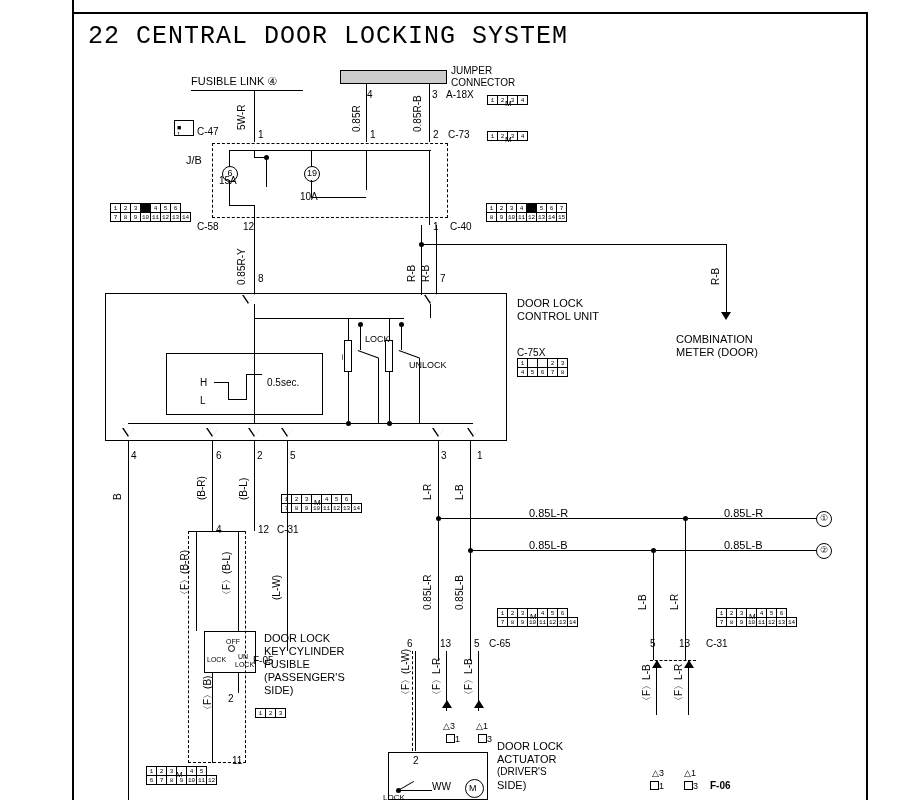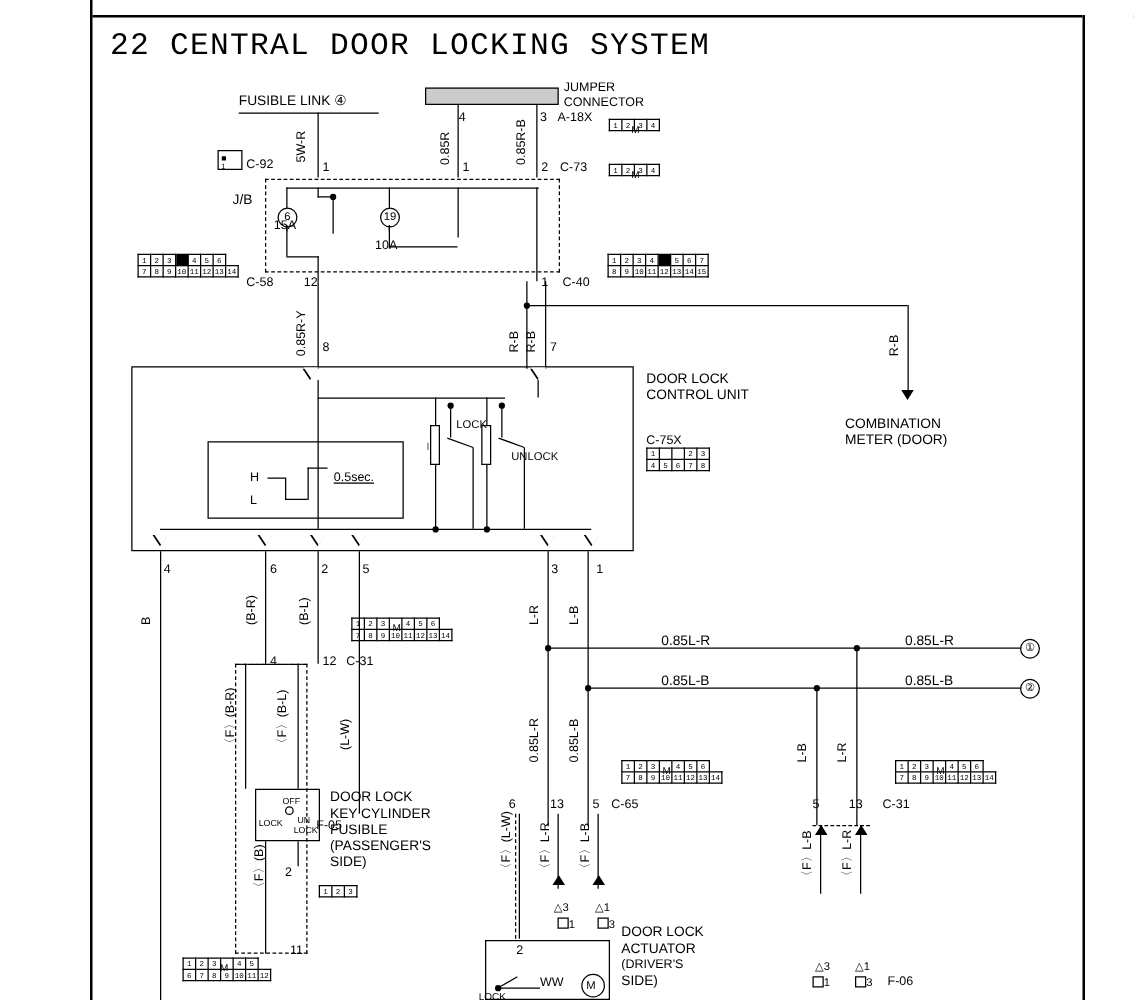--- a/index.html
+++ b/index.html
@@ -78,21 +78,21 @@
             <td>4</td>
           </tr>
         </tbody>
       </table>
   </div>
   <div class="txt" style="left:505px;top:135px;font-size:8px;">M</div>
 
   <div class="box" style="left:174px;top:120px;width:20px;height:16px;"></div>
   <div class="txt" style="left:177px;top:123px;font-size:7px;">■</div>
   <div class="txt" style="left:177px;top:129px;font-size:6px;">1</div>
-  <div class="txt" style="left:197px;top:127px;">C-92</div>
+  <div class="txt" style="left:197px;top:127px;">C-47</div>
 
   <div class="vtxt" style="left:237px;top:130px;">5W-R</div>
   <div class="ln vline" style="left:254px;top:90px;height:52px;"></div>
   <div class="txt" style="left:258px;top:130px;">1</div>
 
   <div class="vtxt" style="left:352px;top:132px;">0.85R</div>
   <div class="ln vline" style="left:366px;top:84px;height:58px;"></div>
   <div class="txt" style="left:370px;top:130px;">1</div>
 
   <div class="vtxt" style="left:413px;top:132px;">0.85R-B</div>
@@ -234,21 +234,21 @@
   <div class="triw" style="left:425px;top:294px;"></div>
 
   <div class="ln hline" style="left:254px;top:318px;width:150px;"></div>
   <div class="ln vline" style="left:254px;top:304px;height:14px;"></div>
   <div class="ln vline" style="left:254px;top:318px;height:105px;"></div>
   <div class="ln vline" style="left:430px;top:304px;height:14px;"></div>
 
   <div class="box" style="left:166px;top:353px;width:157px;height:62px;"></div>
   <div class="txt" style="left:200px;top:378px;">H</div>
   <div class="txt" style="left:200px;top:396px;">L</div>
-  <div class="txt" style="left:267px;top:378px;text-decoration:underline;">0.5sec.</div>
+  <div class="txt" style="left:267px;top:378px;">0.5sec.</div>
   <div class="ln hline" style="left:214px;top:382px;width:14px;"></div>
   <div class="ln vline" style="left:228px;top:382px;height:18px;"></div>
   <div class="ln hline" style="left:228px;top:399px;width:18px;"></div>
   <div class="ln vline" style="left:246px;top:374px;height:26px;"></div>
   <div class="ln hline" style="left:246px;top:374px;width:16px;"></div>
 
   <div class="vtxt" style="left:338px;top:360px;font-size:8px;">─</div>
   <div class="ln vline" style="left:348px;top:318px;height:22px;"></div>
   <div class="ln vline" style="left:348px;top:372px;height:51px;"></div>
   <div class="ln vline" style="left:389px;top:318px;height:22px;"></div>
@@ -525,19 +525,19 @@
   <div class="vtxt" style="left:674px;top:706px;">〈F〉L-R</div>
   <div class="arrowup" style="left:652px;top:660px;"></div>
   <div class="arrowup" style="left:684px;top:660px;"></div>
 
   <div class="txt" style="left:652px;top:768px;font-size:9px;">△3</div>
   <div class="txt" style="left:684px;top:768px;font-size:9px;">△1</div>
   <div class="sq" style="left:650px;top:781px;"></div>
   <div class="txt" style="left:659px;top:781px;font-size:9px;">1</div>
   <div class="sq" style="left:684px;top:781px;"></div>
   <div class="txt" style="left:693px;top:781px;font-size:9px;">3</div>
-  <div class="txt" style="left:710px;top:781px;">F-06</div>
+  <div class="txt" style="left:710px;top:781px;font-weight:bold;">F-06</div>
 
   <div class="dasht" style="left:190px;top:531px;width:54px;"></div>
 
   <div class="dashl" style="left:412px;top:651px;height:100px;"></div>
 
 </div>
 
 </body></html>

